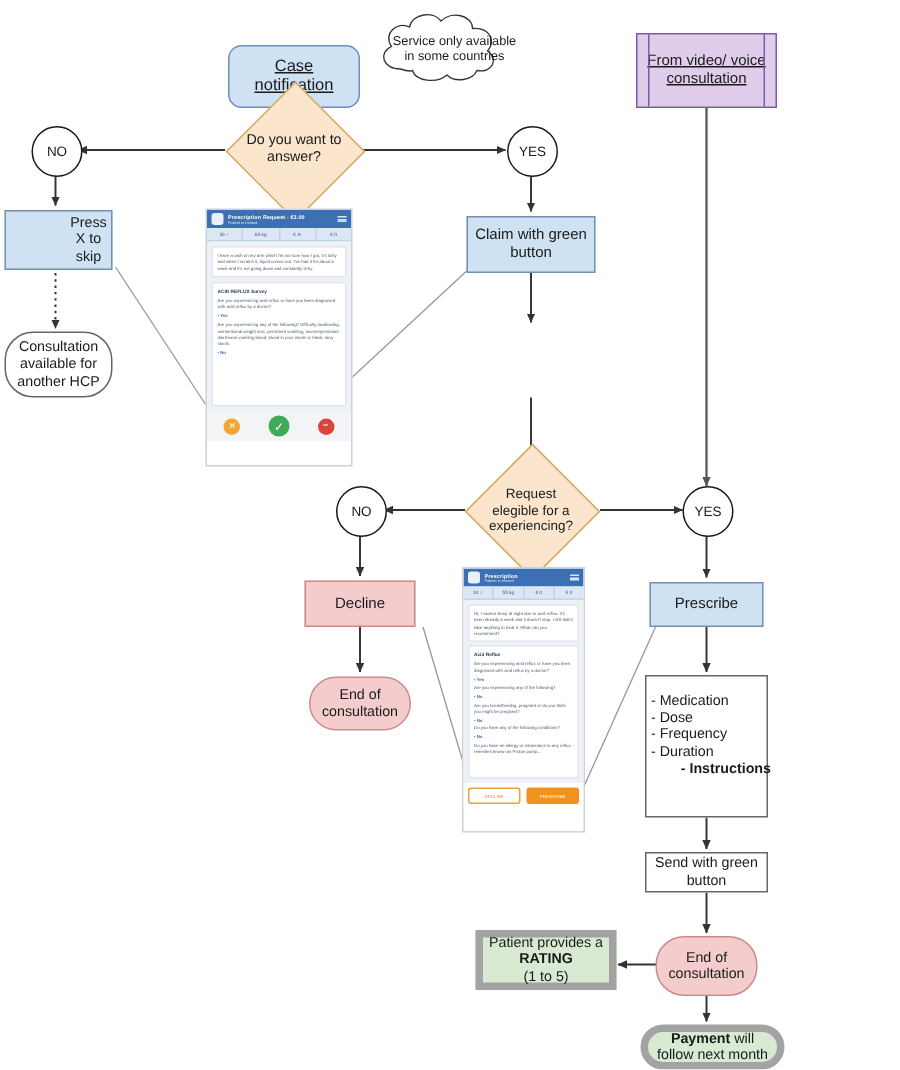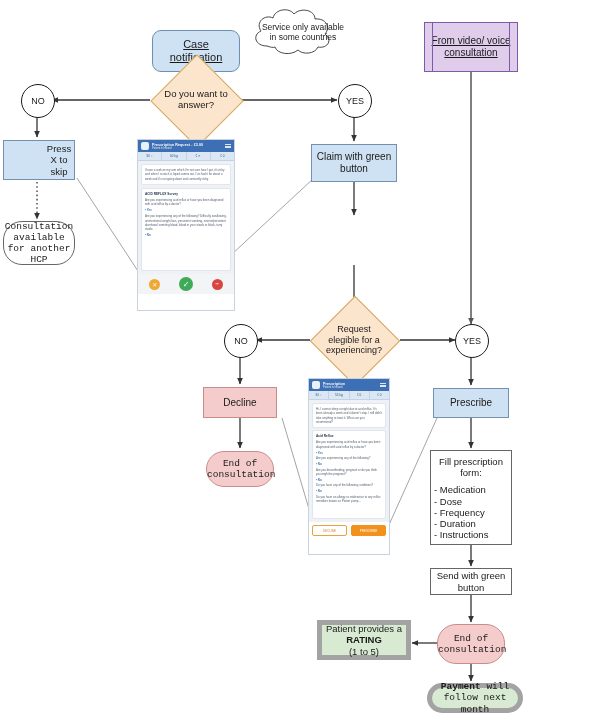--- a/index.html
+++ b/index.html
@@ -13,21 +13,21 @@
   .node .txt{display:block;width:100%;padding:0 3px;}
 
   
   .rect{border:1px solid #666666;background:#ffffff;}
   .blue{background:#cfe2f3;border:1px solid #6d8fb5;}
   .blue2{background:#cfe2f3;border:1px solid #7390b0;}
   .purple{background:#e0cdec;border:1px solid #7d5ba6;}
   .pink{background:#f4cccc;border:1px solid #cc8b8b;}
   .green{background:#d9ead3;border:5px solid #a3a3a3;}
   .round{border-radius:9px;}
-  .round12{border-radius:19px;font-family:Liberation Mono, monospace;}
+  .round12{border-radius:19px;}
 
   .diamond{position:absolute;}
   .diamond .dshape{position:absolute;left:0;top:0;width:100%;height:100%;
       background:#fce5cd;border:1px solid #d6a85f;
       transform:rotate(45deg);}
   .diamond .dlabel{position:absolute;left:0;top:0;width:100%;height:100%;
       display:flex;align-items:center;justify-content:center;text-align:center;
       line-height:1.15;}
 
   .circle{position:absolute;border:1.4px solid #1a1a1a;border-radius:50%;
@@ -219,26 +219,25 @@
     <span class="txt">End of consultation</span>
   </div>
 
   <div class="node blue2" style="left:433px;top:388px;width:76px;height:30px;font-size:10px;">
     <span class="txt">Prescribe</span>
   </div>
 
 
   <div class="node rect" style="left:430px;top:450px;width:82px;height:95px;font-size:9.5px;
               flex-direction:column;justify-content:flex-start;padding-top:5px;">
-    <span style="display:block;width:100%;text-align:center;font-weight:normal;">Fill prescription form:</span>
     <span style="display:block;width:100%;text-align:left;padding-left:6px;margin-top:6px;">- Medication</span>
     <span style="display:block;width:100%;text-align:left;padding-left:6px;">- Dose</span>
     <span style="display:block;width:100%;text-align:left;padding-left:6px;">- Frequency</span>
     <span style="display:block;width:100%;text-align:left;padding-left:6px;">- Duration</span>
-    <span style="display:block;width:100%;text-align:left;padding-left:6px;">- Instructions</span>
+    <span style="display:block;width:100%;text-align:right;padding-left:6px;font-weight:bold;">- Instructions</span>
   </div>
 
   <div class="node rect" style="left:430px;top:568px;width:82px;height:27px;font-size:9.5px;">
     <span class="txt">Send with green button</span>
   </div>
 
   <div class="node pink round12" style="left:437px;top:624px;width:68px;height:40px;font-size:9.5px;">
     <span class="txt">End of consultation</span>
   </div>
 

